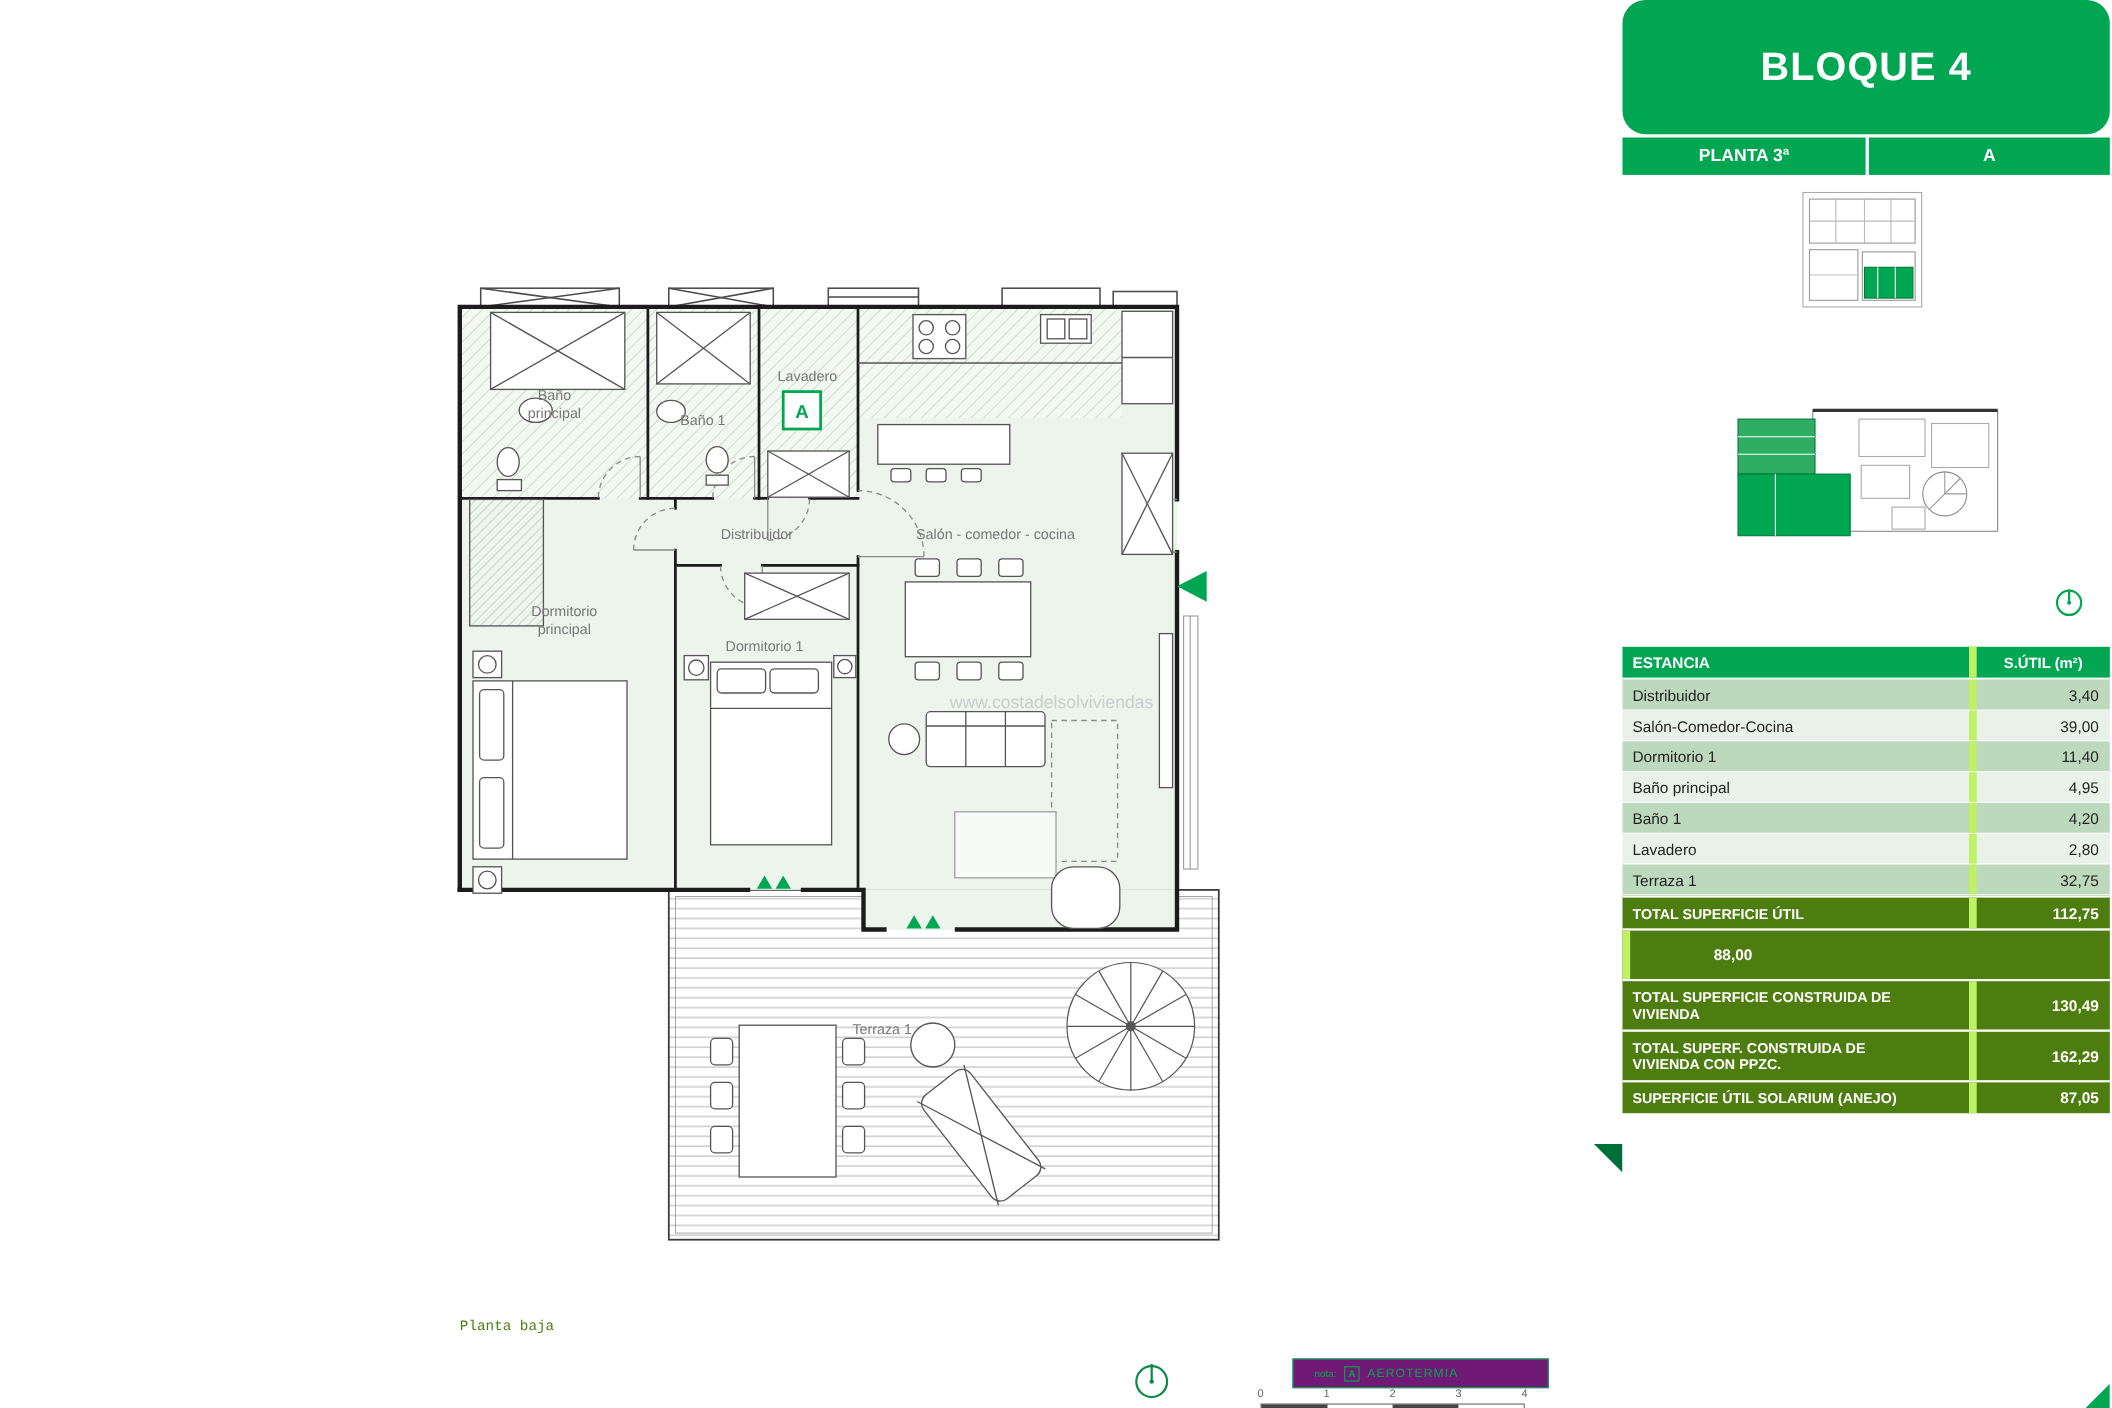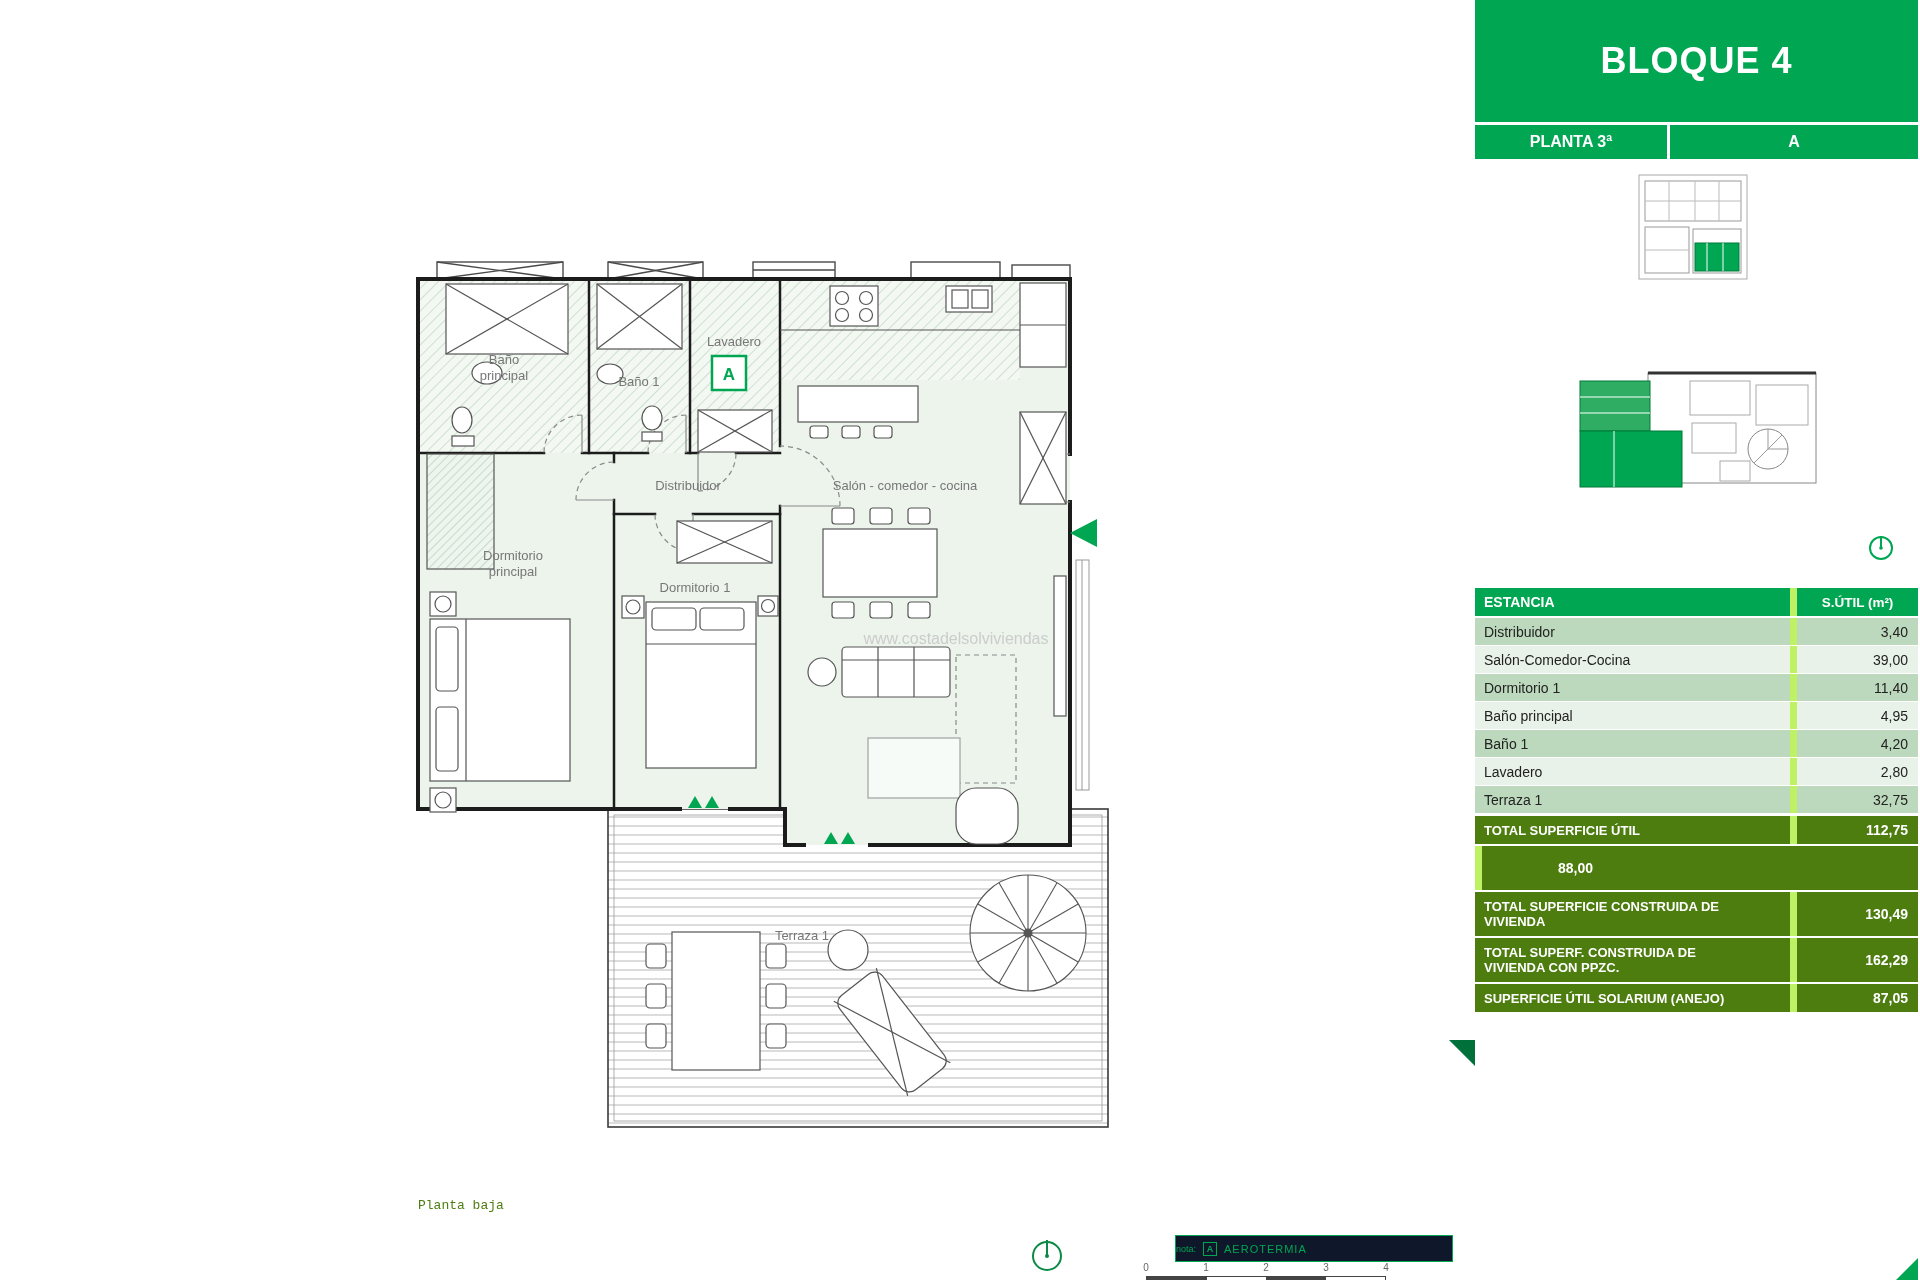--- a/index.html
+++ b/index.html
@@ -5,28 +5,28 @@
   html,body{margin:0;padding:0;}
   body{
     width:1920px;height:1280px;position:relative;overflow:hidden;
     background:#ffffff;font-family:"Liberation Sans",sans-serif;
   }
   
   .sidebar{position:absolute;left:1475px;top:0;width:443px;height:1280px;}
   .sb-header{
     position:absolute;top:0;left:0;width:443px;height:122px;background:#00a651;
     display:flex;align-items:center;justify-content:center;
-    color:#fff;font-size:36px;font-weight:bold;letter-spacing:1px;
+    color:#fff;font-size:36px;font-weight:bold;letter-spacing:1px;border-radius:21px;
   }
   .sb-subrow{position:absolute;top:125px;left:0;width:443px;height:34px;display:flex;}
   .sb-subcell{
     background:#00a651;color:#fff;font-size:16px;font-weight:bold;
     display:flex;align-items:center;justify-content:center;
   }
-  .sb-subcell.left{width:192px;margin-right:3px;text-align:right;}
+  .sb-subcell.left{width:221px;margin-right:3px;text-align:right;}
   .sb-subcell.right{flex:1;}
   .thumb{position:absolute;background:#fff;}
   .sb-clock{position:absolute;top:532px;left:391px;width:30px;height:30px;}
   
   .sb-table{position:absolute;top:588px;left:0;width:443px;}
   .t-row{display:flex;width:443px;box-sizing:border-box;}
   .t-head{height:30px;background:#00a651;border-bottom:2px solid #fff;}
   .t-head .lab,.t-head .val{color:#fff;font-weight:bold;}
   .lab{
     width:315px;box-sizing:border-box;padding-left:9px;display:flex;align-items:center;
@@ -46,22 +46,22 @@
     color:#fff;font-weight:bold;font-size:13px;line-height:15px;
     padding:4px 38px 4px 9px;
   }
   .t-total .val{color:#fff;font-weight:bold;}
   .h30{height:30px}.h46{height:46px}
   .fold{position:absolute;left:1449px;top:1040px;}
   
   .caption{position:absolute;left:418px;top:1198px;font-size:13px;color:#4d7c0f;font-family:Liberation Mono, monospace;}
   .bottom-clock{position:absolute;left:1028px;top:1236px;width:38px;height:38px;}
   .note-box{
-    position:absolute;left:1175px;top:1235px;width:278px;height:27px;box-sizing:border-box;
-    border:1px solid #00a651;display:flex;align-items:center;gap:7px;padding-left:0;background:#0f172a;
+    position:absolute;left:1175px;top:1235px;width:233px;height:27px;box-sizing:border-box;
+    border:1px solid #00a651;display:flex;align-items:center;gap:7px;padding-left:19px;background:#701a75;
   }
   .note-prefix{font-size:9px;color:#00a651;}
   .note-badge{
     width:14px;height:14px;border:1.5px solid #00a651;box-sizing:border-box;
     display:flex;align-items:center;justify-content:center;
     font-size:9px;font-weight:bold;color:#00a651;
   }
   .note-text{font-size:11px;color:#00a651;letter-spacing:1px;}
   .scalebar{position:absolute;left:1146px;top:1262px;width:300px;height:18px;}
   .scalebar .tick{

